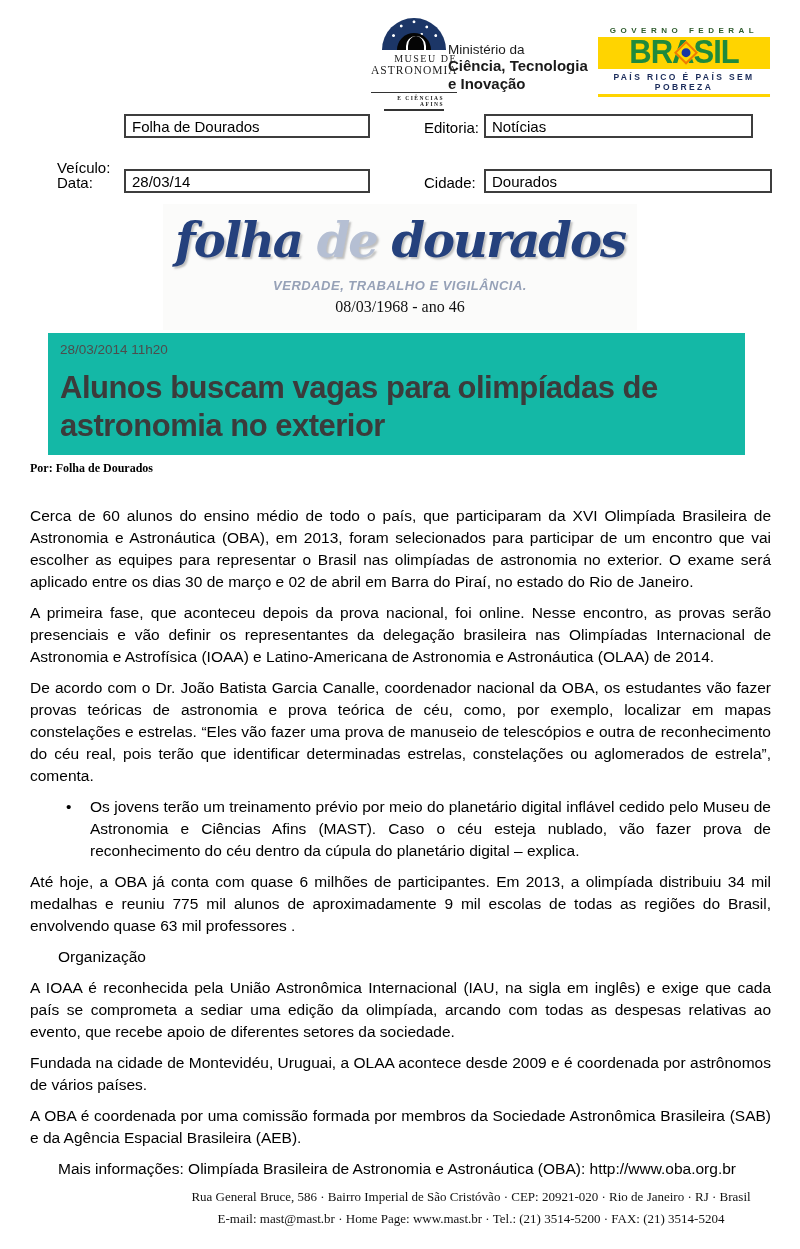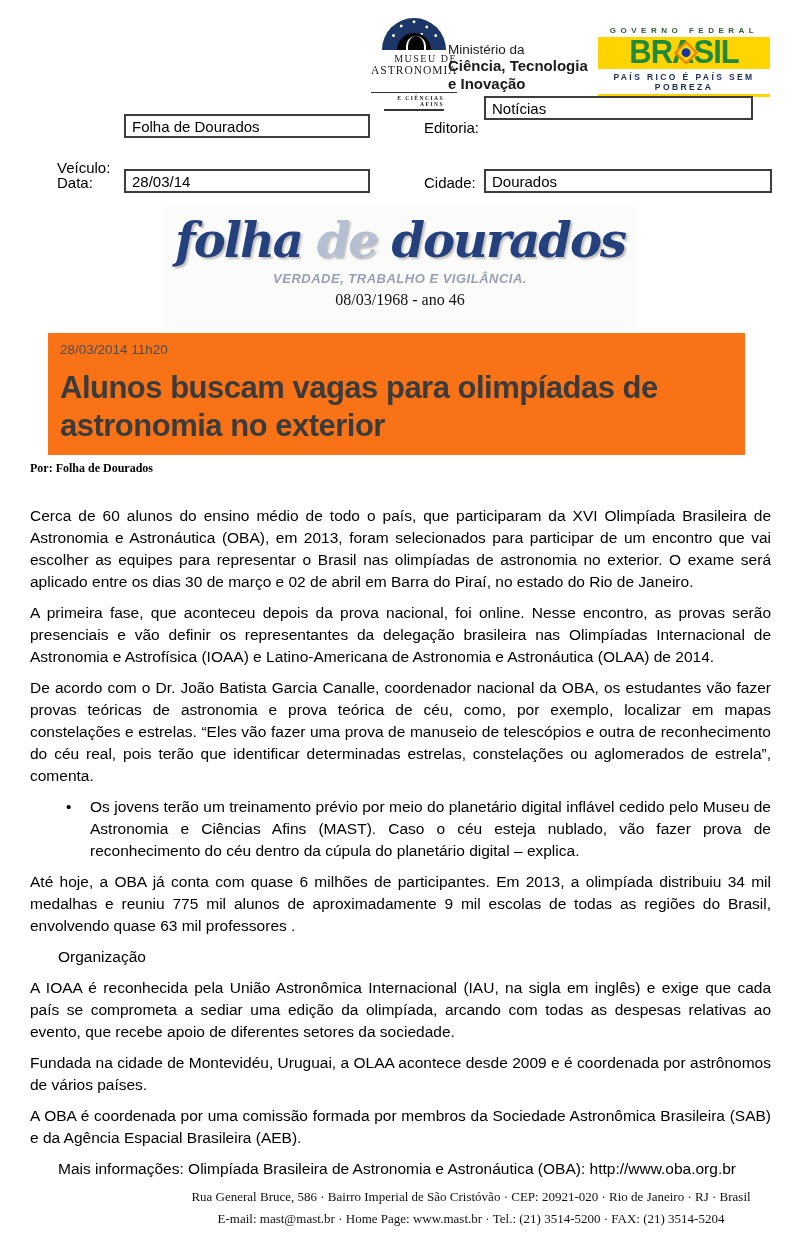--- a/index.html
+++ b/index.html
@@ -67,48 +67,48 @@
 
   
   .field-label { position: absolute; font-size: 15px; color: #000; }
   .field-box {
     position: absolute; height: 24px; border: 2px solid #3d3d3d; background: #fff;
     font-size: 15px; line-height: 20px; padding: 1px 6px; color: #000;
   }
   .lbl-veiculo  { left: 57px;  top: 119px; margin-top: 40px; }
   .box-veiculo  { left: 124px; top: 114px; width: 246px; }
   .lbl-editoria { left: 424px; top: 119px; }
-  .box-editoria { left: 484px; top: 96px; width: 269px; }
+  .box-editoria { left: 484px; top: 114px; width: 269px; }
   .lbl-data     { left: 57px;  top: 174px; }
   .box-data     { left: 124px; top: 169px; width: 246px; }
   .lbl-cidade   { left: 424px; top: 174px; }
   .box-cidade   { left: 484px; top: 169px; width: 288px; }
 
   
   .masthead {
     position: absolute; left: 163px; top: 204px; width: 474px; height: 126px;
     background: #fbfbfa; text-align: center;
   }
   .np-name {
     margin-top: 6px;
     font-family: "DejaVu Serif", serif; font-style: italic; font-weight: bold;
     font-size: 48px; letter-spacing: -2px; color: #25417d; line-height: 60px;
     text-shadow: 2px 2px 2px rgba(80,80,80,0.35);
   }
   .np-de { color: #b5bfd3; }
   .np-tagline {
     font-size: 13px; font-weight: bold; font-style: italic; letter-spacing: 0.5px;
-    color: #96a1b7; margin-top: 1px;
+    color: #96a1b7; margin-top: 8px;
   }
   .np-founding { font-family: "Liberation Serif", serif; font-size: 16px; color: #111; margin-top: 5px; }
 
   
   .headline-box {
     position: absolute; left: 48px; top: 333px; width: 697px; height: 122px;
-    background: #f97316; padding: 9px 12px 0 12px;
+    background: #14b8a6; padding: 9px 12px 0 12px;
   }
   .timestamp { font-size: 13.5px; color: #4d4d4d; }
   .headline {
     margin-top: 12px; width: 660px;
     font-size: 31px; font-weight: bold; color: #3b3b3b; line-height: 38px; letter-spacing: -0.5px;
   }
   .byline {
     position: absolute; left: 30px; top: 461px;
     font-family: "Liberation Serif", serif; font-weight: bold; font-size: 12px; color: #000;
   }

